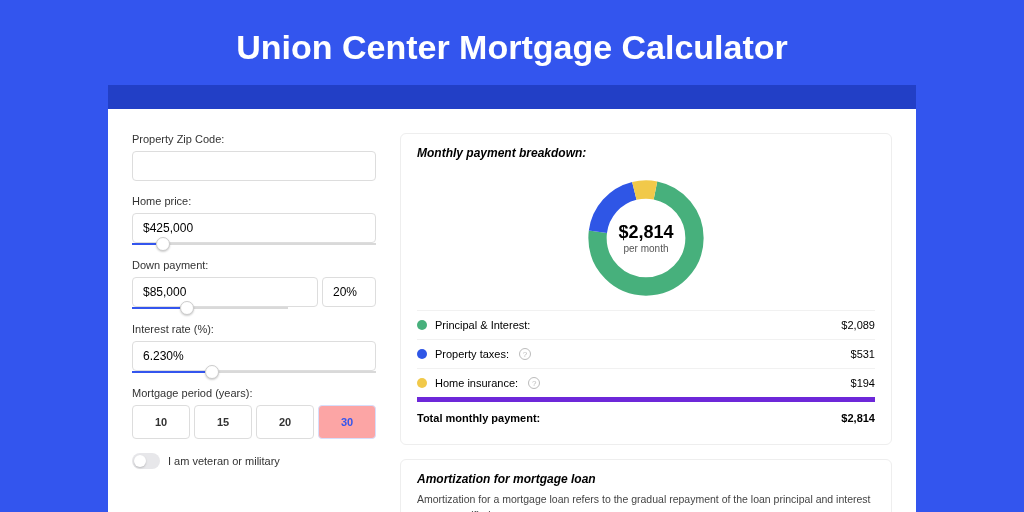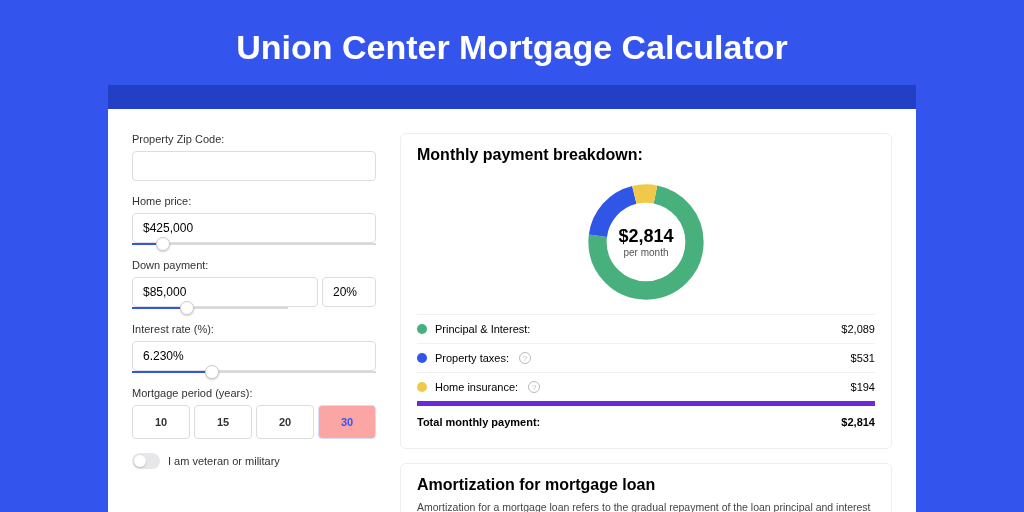--- a/index.html
+++ b/index.html
@@ -105,23 +105,24 @@
     position: absolute;
     left: 2px; top: 2px;
     width: 12px; height: 12px;
     background: #fff;
     border-radius: 50%;
     box-shadow: 0 1px 2px rgba(0,0,0,0.2);
   }
   .toggle-label { font-size: 11px; color: #333; }
 
   .section-title {
-    font-size: 16px;
+    font-size: 12px;
     font-weight: 700;
     margin-bottom: 6px;
+    font-style: italic;
   }
   .section-box {
     border: 1px solid #eee;
     border-radius: 6px;
     padding: 12px 16px;
     margin-bottom: 14px;
   }
   .donut-wrap {
     display: flex;
     justify-content: center;

